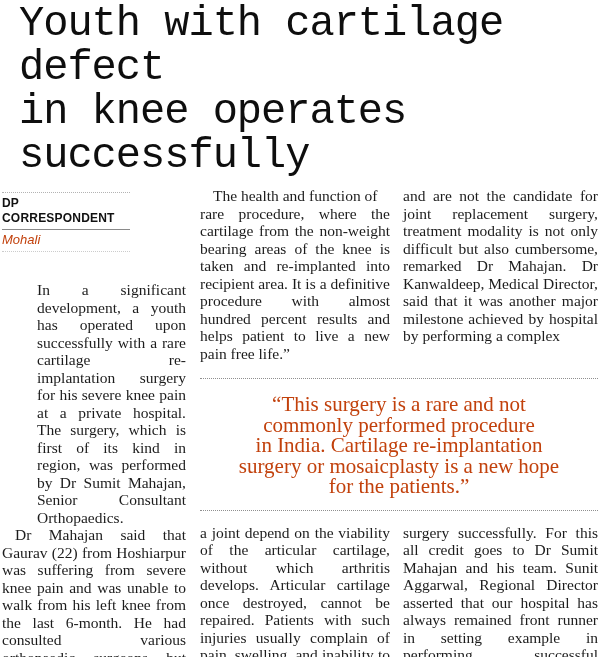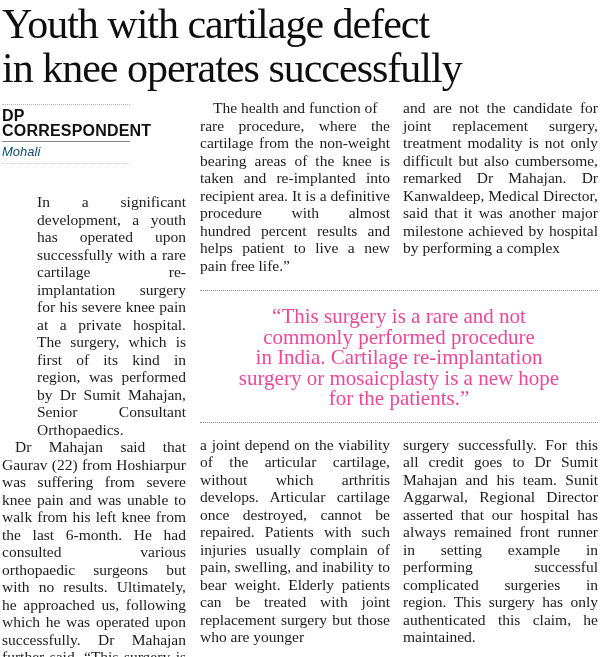--- a/index.html
+++ b/index.html
@@ -10,22 +10,22 @@
   .page {
     position: relative;
     width: 600px;
     height: 657px;
     background: #ffffff;
     overflow: hidden;
     color: #1a1a1a;
   }
   .headline {
     margin: 0;
-    padding: 2px 0 6px 2px;
-    font-family: Liberation Serif, serif;
+    padding: 2px 0 6px 19px;
+    font-family: Liberation Mono, monospace;
     font-weight: 400;
     font-size: 42px;
     line-height: 44px;
     letter-spacing: -1px;
     color: #0e0e0e;
     white-space: pre-line;
   }
   .content {
     display: flex;
     padding: 0 2px 0 2px;
@@ -54,34 +54,34 @@
   .byline {
     margin-top: 8px;
     width: 128px;
     border-top: 1px dotted #b3b3b3;
     border-bottom: 1px dotted #cccccc;
     padding: 3px 0 3px 0;
   }
   .byline-name {
     font-family: "Liberation Sans", sans-serif;
     font-weight: 700;
-    font-size: 16px;
+    font-size: 12px;
     line-height: 15px;
     letter-spacing: 0.2px;
     color: #111111;
     border-bottom: 1px solid #8a8a8a;
     padding-bottom: 3px;
   }
   .byline-place {
     font-family: "Liberation Sans", sans-serif;
     font-style: italic;
     font-size: 13px;
     line-height: 16px;
     padding-top: 2px;
-    color: #0c4a6e;
+    color: #c2410c;
   }
   .para {
     margin: 0;
     font-family: "Liberation Serif", "DejaVu Serif", serif;
     font-size: 15.5px;
     line-height: 17.5px;
     text-align: justify;
     color: #1c1c1c;
   }
   .para.start {
@@ -100,21 +100,21 @@
     border-bottom: 1px dotted #8f8f8f;
     padding: 15px 4px 13px 4px;
     text-align: center;
   }
   .quote-text {
     margin: 0 auto;
     max-width: 382px;
     font-family: "Liberation Serif", "DejaVu Serif", serif;
     font-size: 21px;
     line-height: 20.5px;
-    color: #ec4899;
+    color: #c2410c;
     white-space: pre-line;
   }
   .row-bottom {
     margin-top: 13px;
   }
 </style>
 </head>
 <body>
 
 <div class="page">

